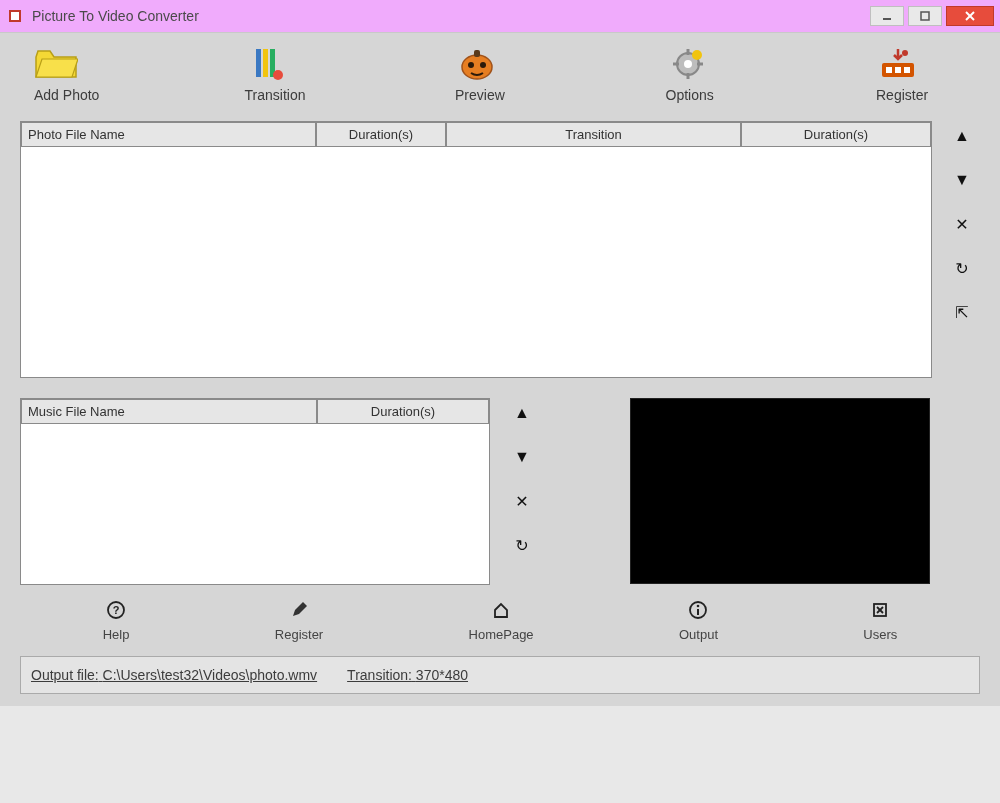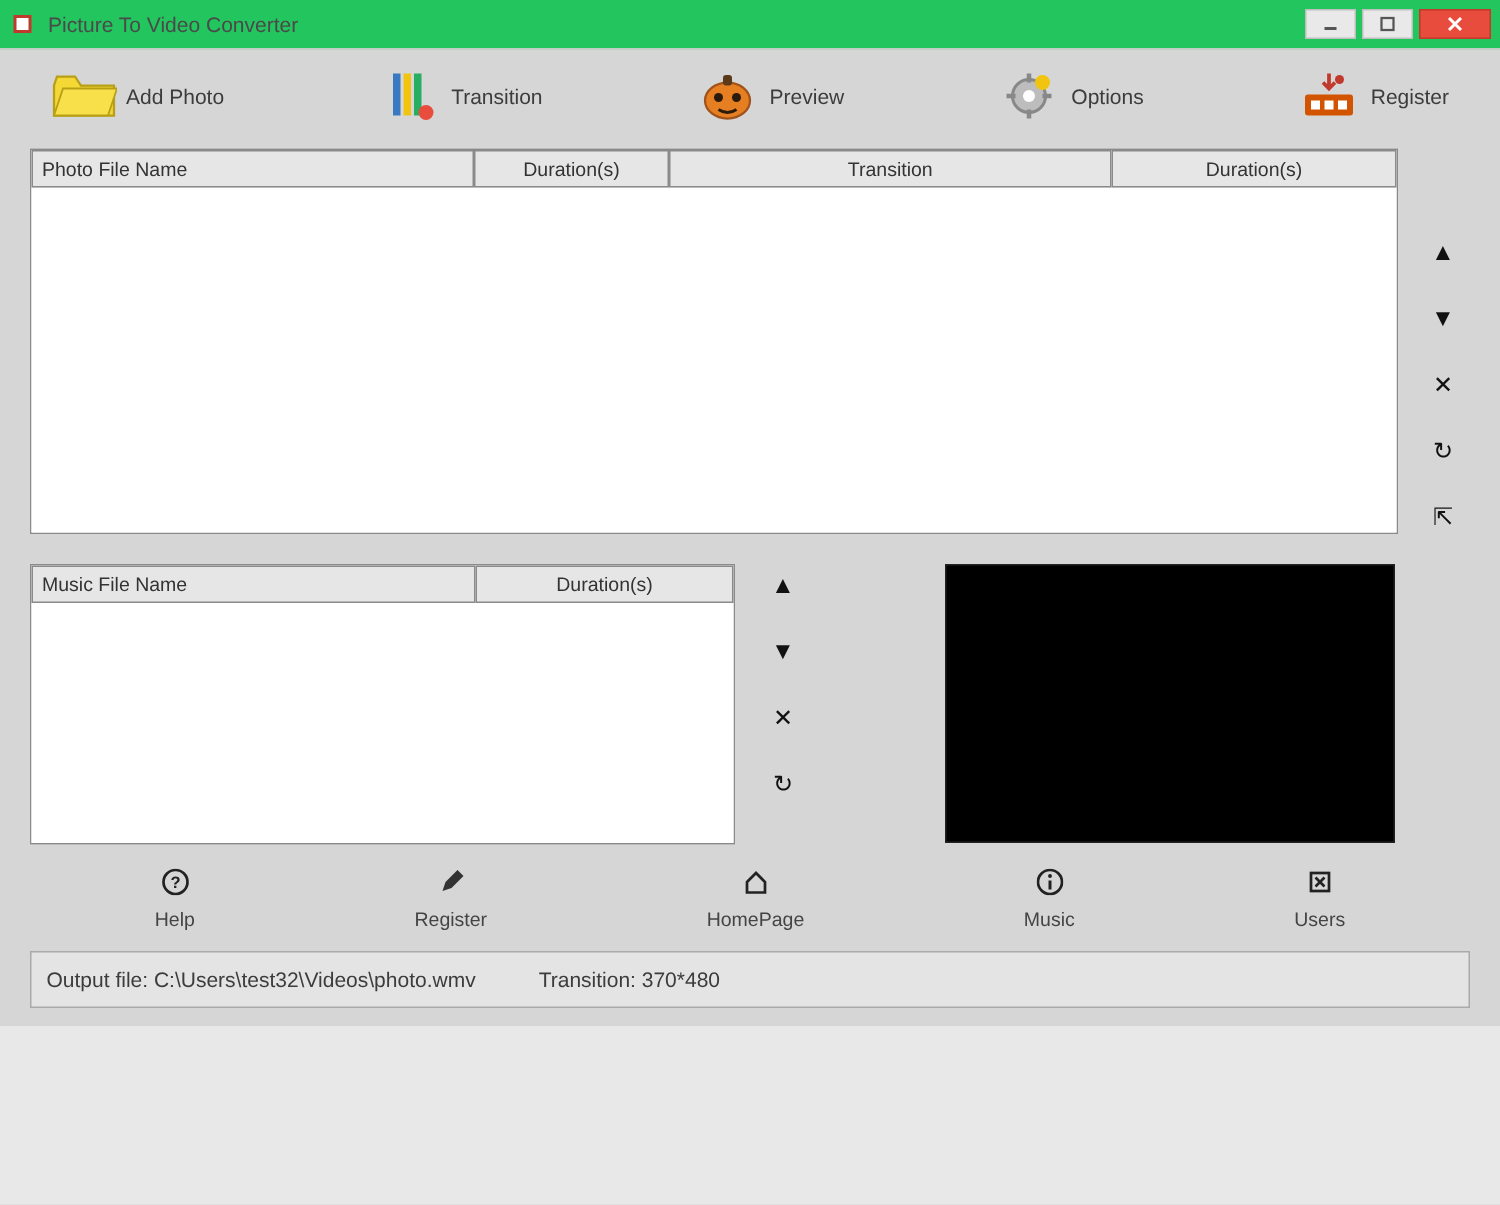--- a/index.html
+++ b/index.html
@@ -8,21 +8,21 @@
     font-family: Tahoma, Arial, sans-serif;
     font-size: 13px;
     background: #e8e8e8;
     width: 1000px;
     height: 803px;
     overflow: hidden;
     color: #444;
   }
   .titlebar {
     height: 30px;
-    background: #22c55e;
+    background: #f0abfc;
     border-bottom: 1px solid #c9c9c9;
     display: flex;
     align-items: center;
     padding: 16px 6px;
   }
   .titlebar .app-icon {
     width: 18px; height: 18px;
     margin-right: 8px;
     display: inline-flex; align-items: center; justify-content: center;
   }
@@ -40,37 +40,36 @@
     background: #d6d6d6;
     padding: 8px 10px 4px 10px;
   }
   
   .toolbar-top {
     display: flex;
     justify-content: space-between;
     padding: 6px 24px 10px 24px;
   }
   .tool-item {
-    display: flex; align-items: center;
+    display: flex; flex-direction: column; 
     gap: 6px;
     min-width: 90px;
     cursor: pointer;
   }
   .tool-icon {
     width: 44px; height: 34px;
     display: flex; align-items: center; justify-content: center;
   }
   .tool-label { font-size: 14px; color: #3c3c3c; }
   
   .grid-area {
     background: #d6d6d6;
     padding: 8px 10px 12px 10px;
     display: flex;
     gap: 12px;
-    align-items: flex-end;
   }
   .grid {
     background: #fff;
     border: 1px solid #8a8a8a;
   }
   .grid-header {
     display: flex;
     background: #e6e6e6;
   }
   .grid-header .col {
@@ -128,25 +127,26 @@
     display: flex; flex-direction: column; align-items: center; gap: 6px;
     cursor: pointer;
   }
   .b-icon { width: 22px; height: 22px; display:flex; align-items:center; justify-content:center; font-size:16px; color:#222; }
   .status {
     border: 1px solid #aaa;
     background: #e4e4e4;
     margin: 4px 10px 8px 10px;
     padding: 8px 10px;
     display: flex;
-    gap: 42px;
+    gap: 30px;
     font-size: 14px;
     color: #3c3c3c;
     align-items: center;
     height: 38px;
+    text-decoration: underline;
   }
   
   svg { display:block; }
 </style>
 </head>
 <body>
 
 <div class="titlebar">
   <span class="app-icon">
     <svg width="16" height="16" viewBox="0 0 16 16">
@@ -324,21 +324,21 @@
       <span>HomePage</span>
     </div>
     <div class="b-item">
       <span class="b-icon">
           <svg width="18" height="18" viewBox="0 0 18 18">
             <circle cx="9" cy="9" r="8" fill="none" stroke="#222" stroke-width="1.8"></circle>
             <circle cx="9" cy="5" r="1.3" fill="#222"></circle>
             <rect x="8" y="8" width="2" height="6" fill="#222"></rect>
           </svg>
         </span>
-      <span>Music</span>
+      <span>Output</span>
     </div>
     <div class="b-item">
       <span class="b-icon">
           <svg width="18" height="18" viewBox="0 0 18 18">
             <rect x="3" y="3" width="12" height="12" fill="none" stroke="#222" stroke-width="1.8"></rect>
             <line x1="6" y1="6" x2="12" y2="12" stroke="#222" stroke-width="1.8"></line>
             <line x1="12" y1="6" x2="6" y2="12" stroke="#222" stroke-width="1.8"></line>
           </svg>
         </span>
       <span>Users</span>

